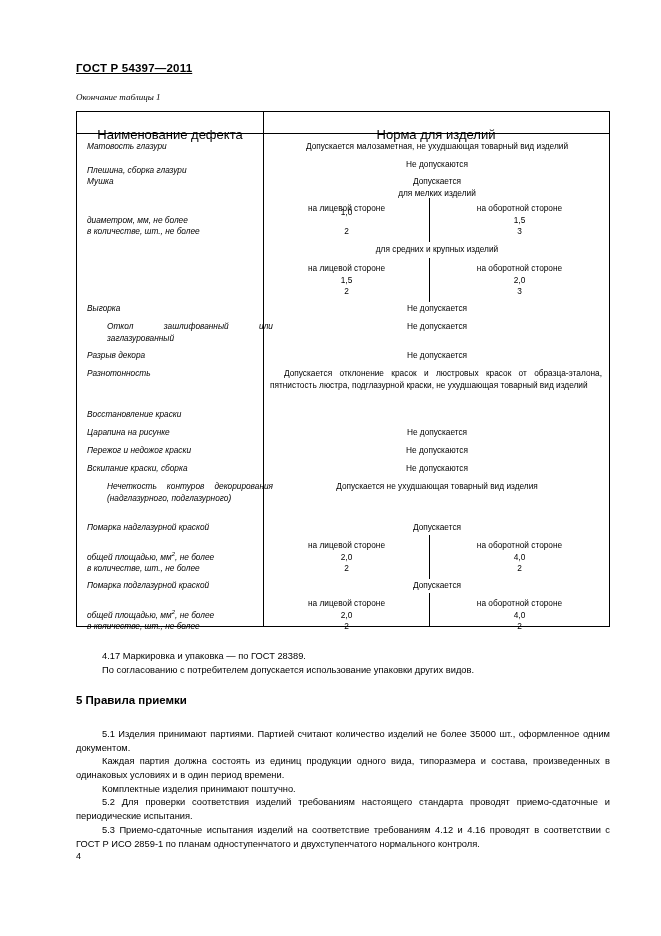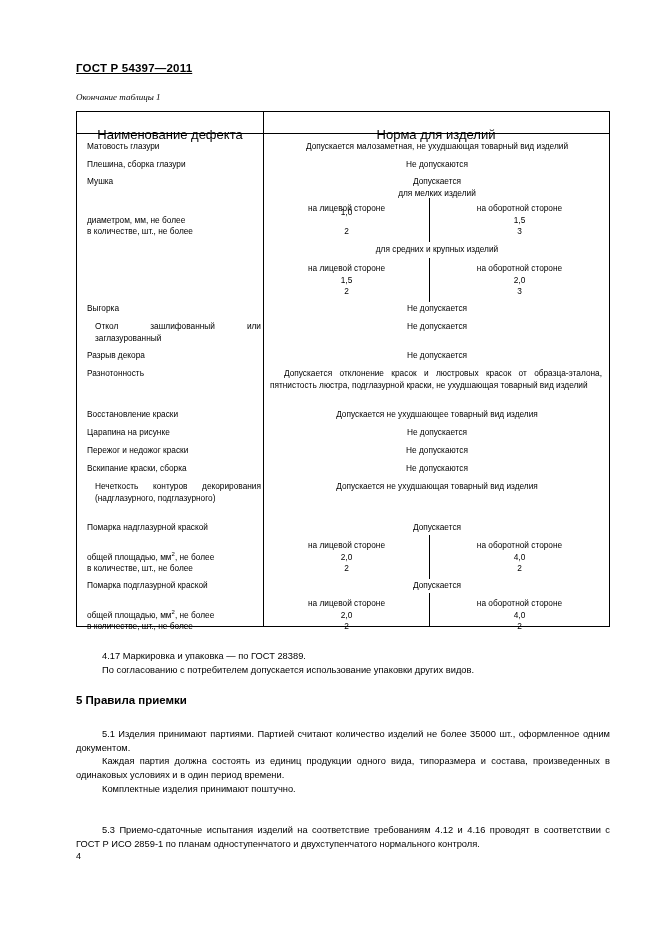--- a/index.html
+++ b/index.html
@@ -44,31 +44,31 @@
     position:absolute;left:186px;top:0;width:1.1px;height:22px;background:#000;
   }
   .vline-main{
     position:absolute;left:186px;top:22px;width:1.1px;height:492px;background:#000;
   }
 
   
   .cell{
     position:absolute;font-size:8.3px;line-height:11.5px;white-space:nowrap;
   }
-  .lcol{left:10px;width:172px;}
+  .lcol{left:10px;width:172px;font-style:italic;}
   .lcol.indent{left:18px;}
   .rcol{left:187px;width:346px;text-align:center;}
 
   
   .subL{left:187px;width:165px;text-align:center;}
   .subR{left:353px;width:179px;text-align:center;}
   .subdiv{position:absolute;left:352px;width:1.1px;background:#000;}
 
   .just{text-align:justify;text-justify:inter-word;white-space:normal;}
-  .just-lbl{text-align:justify;text-justify:inter-word;white-space:normal;text-align-last:left;}
+  .just-lbl{text-align:justify;text-justify:inter-word;white-space:normal;text-align-last:left;margin-left:12px;}
 
   sup{font-size:6px;vertical-align:super;line-height:0;}
 
   
   .btext{
     position:absolute;font-size:9.3px;line-height:13.6px;
     font-family:"Liberation Sans","DejaVu Sans",sans-serif;
   }
   .para{left:76px;width:534px;text-align:justify;text-justify:inter-word;}
   .para.noj{text-align:left;}
@@ -95,21 +95,21 @@
       <div class="th th-left">Наименование дефекта</div>
       <div class="th th-right">Норма для изделий</div>
       <div class="head-split"></div>
     </div>
 
     <div class="vline-main"></div>
 
     <div class="cell lcol" style="top:29px">Матовость глазури</div>
     <div class="cell rcol" style="top:29px">Допускается малозаметная, не ухудшающая товарный вид изделий</div>
 
-    <div class="cell lcol" style="top:47px">Плешина, сборка глазури</div>
+    <div class="cell lcol" style="top:53px">Плешина, сборка глазури</div>
     <div class="cell rcol" style="top:47px">Не допускаются</div>
 
     <div class="cell lcol" style="top:64px">Мушка</div>
     <div class="cell rcol" style="top:64px">Допускается</div>
     <div class="cell rcol" style="top:76px">для мелких изделий</div>
 
     <div class="subdiv" style="top:86px;height:44px"></div>
     <div class="cell subL" style="top:91px">на лицевой стороне</div>
     <div class="cell subR" style="top:91px">на оборотной стороне</div>
 
@@ -137,21 +137,20 @@
     <div class="cell lcol indent just-lbl" style="top:209px;width:166px;white-space:normal">Откол зашлифованный или заглазурованный</div>
     <div class="cell rcol" style="top:209px">Не допускается</div>
 
     <div class="cell lcol" style="top:238px">Разрыв декора</div>
     <div class="cell rcol" style="top:238px">Не допускается</div>
 
     <div class="cell lcol" style="top:256px">Разнотонность</div>
     <div class="cell just" style="top:256px;left:193px;width:332px;text-indent:14px">Допускается отклонение красок и люстровых красок от образца-эталона, пятнистость люстра, подглазурной краски, не ухудшающая товарный вид изделий</div>
 
     <div class="cell lcol" style="top:297px">Восстановление краски</div>
-    <div class="cell rcol" style="top:297px">Допускается не ухудшающее товарный вид изделия</div>
 
     <div class="cell lcol" style="top:315px">Царапина на рисунке</div>
     <div class="cell rcol" style="top:315px">Не допускается</div>
 
     <div class="cell lcol" style="top:333px">Пережог и недожог краски</div>
     <div class="cell rcol" style="top:333px">Не допускаются</div>
 
     <div class="cell lcol" style="top:351px">Вскипание краски, сборка</div>
     <div class="cell rcol" style="top:351px">Не допускаются</div>
 
@@ -192,17 +191,18 @@
   </div>
 
   <div class="btext para noj indent1" style="top:650px">4.17  Маркировка и упаковка — по ГОСТ 28389.</div>
   <div class="btext para noj indent1" style="top:664px">По согласованию с потребителем допускается использование упаковки других видов.</div>
 
   <div class="sec-head" style="top:694px">5  Правила приемки</div>
 
   <div class="btext para indent1" style="top:728px">5.1  Изделия принимают партиями. Партией считают количество изделий не более 35000 шт., оформленное одним документом.</div>
   <div class="btext para noj indent1" style="top:783px">Комплектные изделия принимают поштучно.</div>
   <div class="btext para indent1" style="top:755px">Каждая партия должна состоять из единиц продукции одного вида, типоразмера и состава, произведенных в одинаковых условиях и в один период времени.</div>
+  <div class="btext para indent1" style="top:796px">5.2  Для проверки соответствия изделий требованиям настоящего стандарта проводят приемо-сдаточные и периодические испытания.</div>
   <div class="btext para indent1" style="top:824px">5.3  Приемо-сдаточные испытания изделий на соответствие требованиям 4.12 и 4.16 проводят в соответствии с ГОСТ Р ИСО 2859-1 по планам одноступенчатого и двухступенчатого нормального контроля.</div>
 
   <div class="page-num">4</div>
 
 </div>
 
 </body></html>

